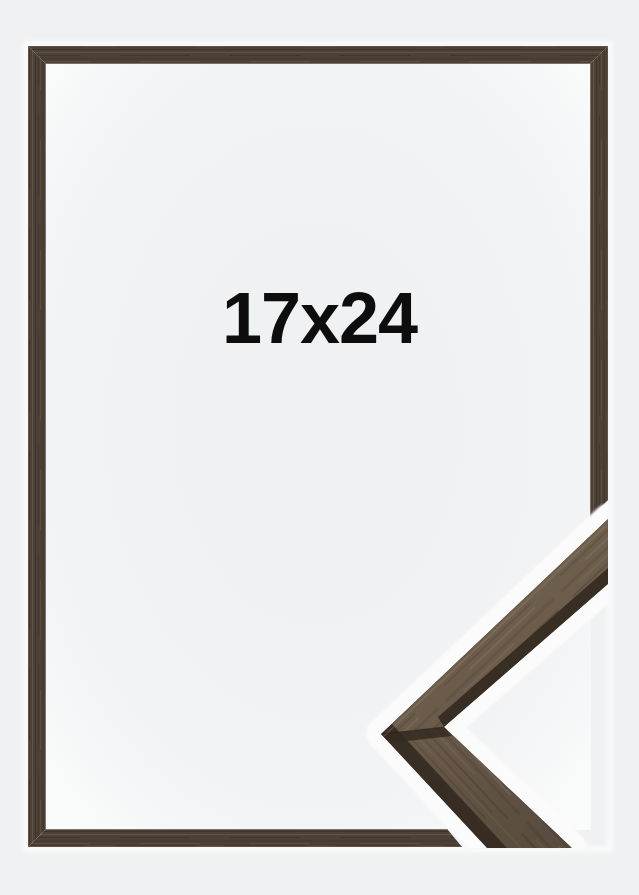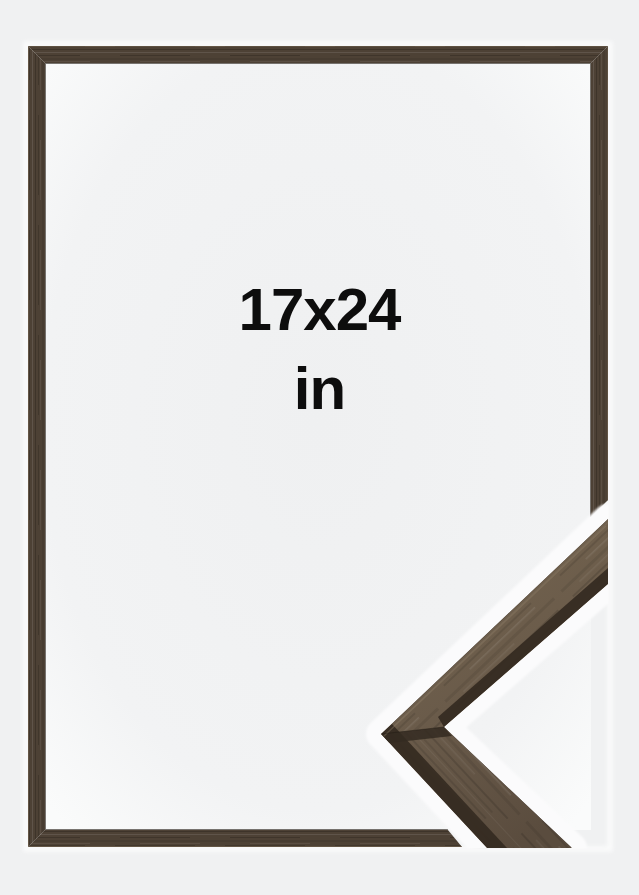--- a/index.html
+++ b/index.html
@@ -10,21 +10,21 @@
     background:#f0f1f2;
   }
   .stage svg{position:absolute;left:0;top:0;display:block;}
   .size-label{
     position:absolute;
     left:0;right:0;
     top:271px;
     text-align:center;
     font-family:"Liberation Sans",sans-serif;
     font-weight:bold;
-    font-size:60px;
+    font-size:72px;
     line-height:1.31;
     letter-spacing:-1px;
     color:#0d0d0d;
     user-select:none;
   }
 </style>
 </head>
 <body>
 
 <div class="stage">
@@ -153,16 +153,15 @@
         <line x1="381" y1="734" x2="608" y2="519" stroke="#1e1711" stroke-width="1" opacity="0.4"></line>
         <line x1="384" y1="736" x2="606" y2="526" stroke="#94836b" stroke-width="1.5" opacity="0.35"></line>
         <line x1="444" y1="727" x2="571" y2="847" stroke="#2a211a" stroke-width="1" opacity="0.5"></line>
         <line x1="381" y1="734" x2="444" y2="727" stroke="#1f1812" stroke-width="1" opacity="0.4"></line>
       </g>
     </g>
   </svg>
 
   <div class="size-label" style="color: rgb(13, 13, 13);">
     <div>17x24</div>
-    <div>in</div>
   </div>
 
 </div>
 
 </body></html>

